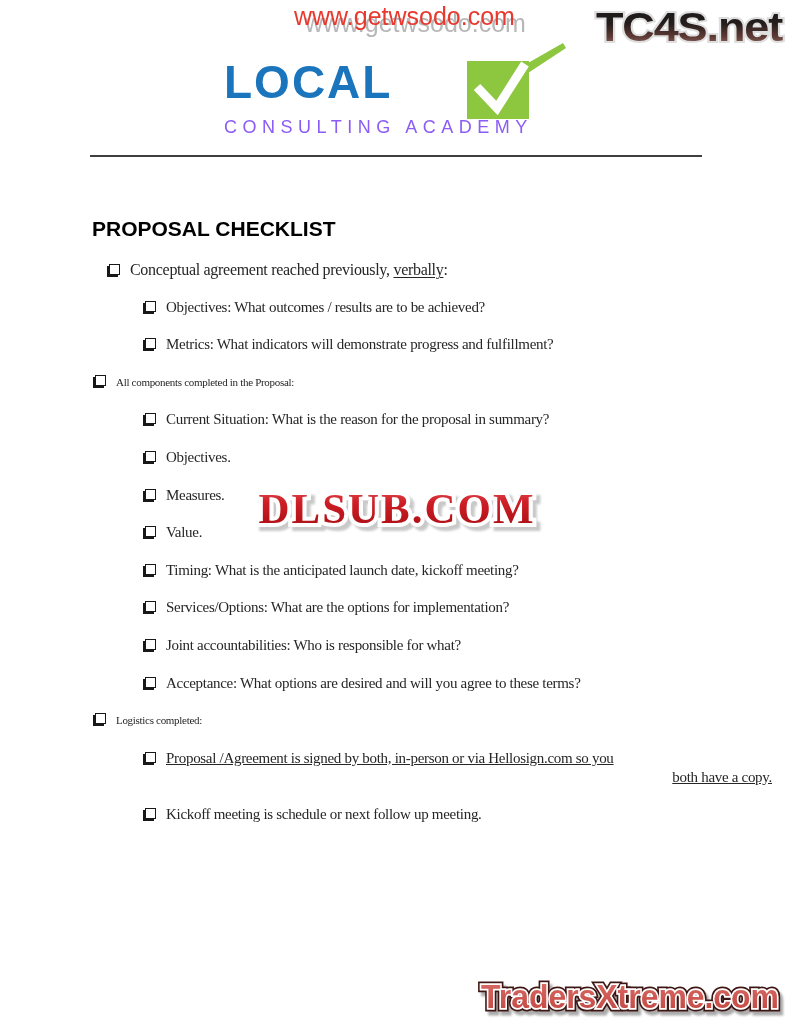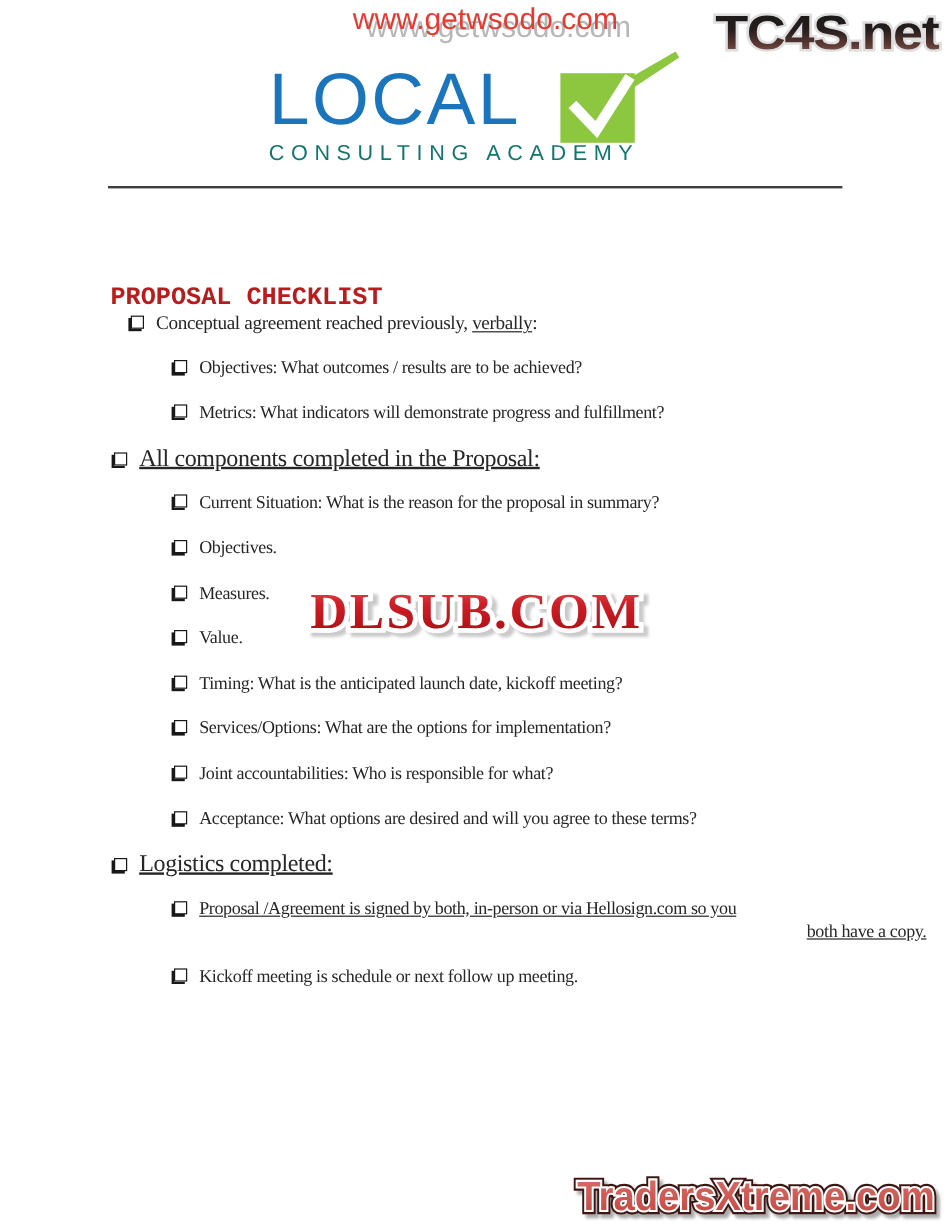--- a/index.html
+++ b/index.html
@@ -8,35 +8,35 @@
 
   
   .wm-gray{position:absolute;left:305px;top:9px;font-family:"Liberation Sans",sans-serif;
            font-size:25px;color:#b7b7b7;z-index:2;}
   .wm-red{position:absolute;left:294px;top:2px;font-family:"Liberation Sans",sans-serif;
           font-size:25px;color:#e8392f;z-index:3;}
   .svg-tc4s{position:absolute;left:590px;top:2px;overflow:visible;z-index:3;}
 
   
   .logo-word{position:absolute;left:224px;top:52px;font-family:"Liberation Sans",sans-serif;
-             font-weight:normal;font-size:61px;line-height:60px;color:#1b75bc;letter-spacing:2px;}
+             font-weight:bold;font-size:46px;line-height:60px;color:#1b75bc;letter-spacing:2px;}
   .logo-check{position:absolute;left:466px;top:40px;overflow:visible;}
   .logo-tagline{position:absolute;left:224px;top:117px;font-family:"Liberation Sans",sans-serif;
-                font-size:18px;font-weight:400;color:#0f766e;letter-spacing:5.5px;white-space:nowrap;}
+                font-size:18px;font-weight:400;color:#8b5cf6;letter-spacing:5.5px;white-space:nowrap;}
   .divider{position:absolute;left:90px;top:155px;width:612px;height:0;border-top:2px solid #3f3f3f;}
 
   
-  .doc-title{position:absolute;left:92px;top:217px;font-family:Liberation Mono, monospace;
-             font-weight:700;font-size:21px;color:#b91c1c;margin-top:20px;}
+  .doc-title{position:absolute;left:92px;top:217px;font-family:Liberation Sans, sans-serif;
+             font-weight:700;font-size:21px;color:#000000;}
   .checklist{position:absolute;left:0;top:260px;width:772px;font-size:15px;letter-spacing:-0.3px;}
   .item{height:19px;line-height:19px;margin-bottom:18.6px;white-space:nowrap;}
   .item-multi{height:auto;margin-bottom:18.6px;white-space:nowrap;text-decoration:underline;}
   .item-multi .ln{height:19px;line-height:19px;}
   .lv1a{padding-left:109px;font-size:16px;}
-  .lv1{padding-left:95px;font-size:20px;text-decoration:underline;}
+  .lv1{padding-left:95px;font-size:11px;}
   .lv2{padding-left:145px;}
   .cont{padding-left:138px;text-align:right;}
   .cb{display:inline-block;width:9px;height:9px;border:1px solid #181818;
       box-shadow:-2px 2px 0 0 #181818;margin-right:10px;}
   .ul{text-decoration:underline;text-underline-offset:2px;text-decoration-thickness:1px;}
 
   
   .svg-dlsub{position:absolute;left:250px;top:483px;overflow:visible;z-index:5;}
   .svg-traders{position:absolute;left:475px;top:975px;overflow:visible;z-index:5;}
 </style>

